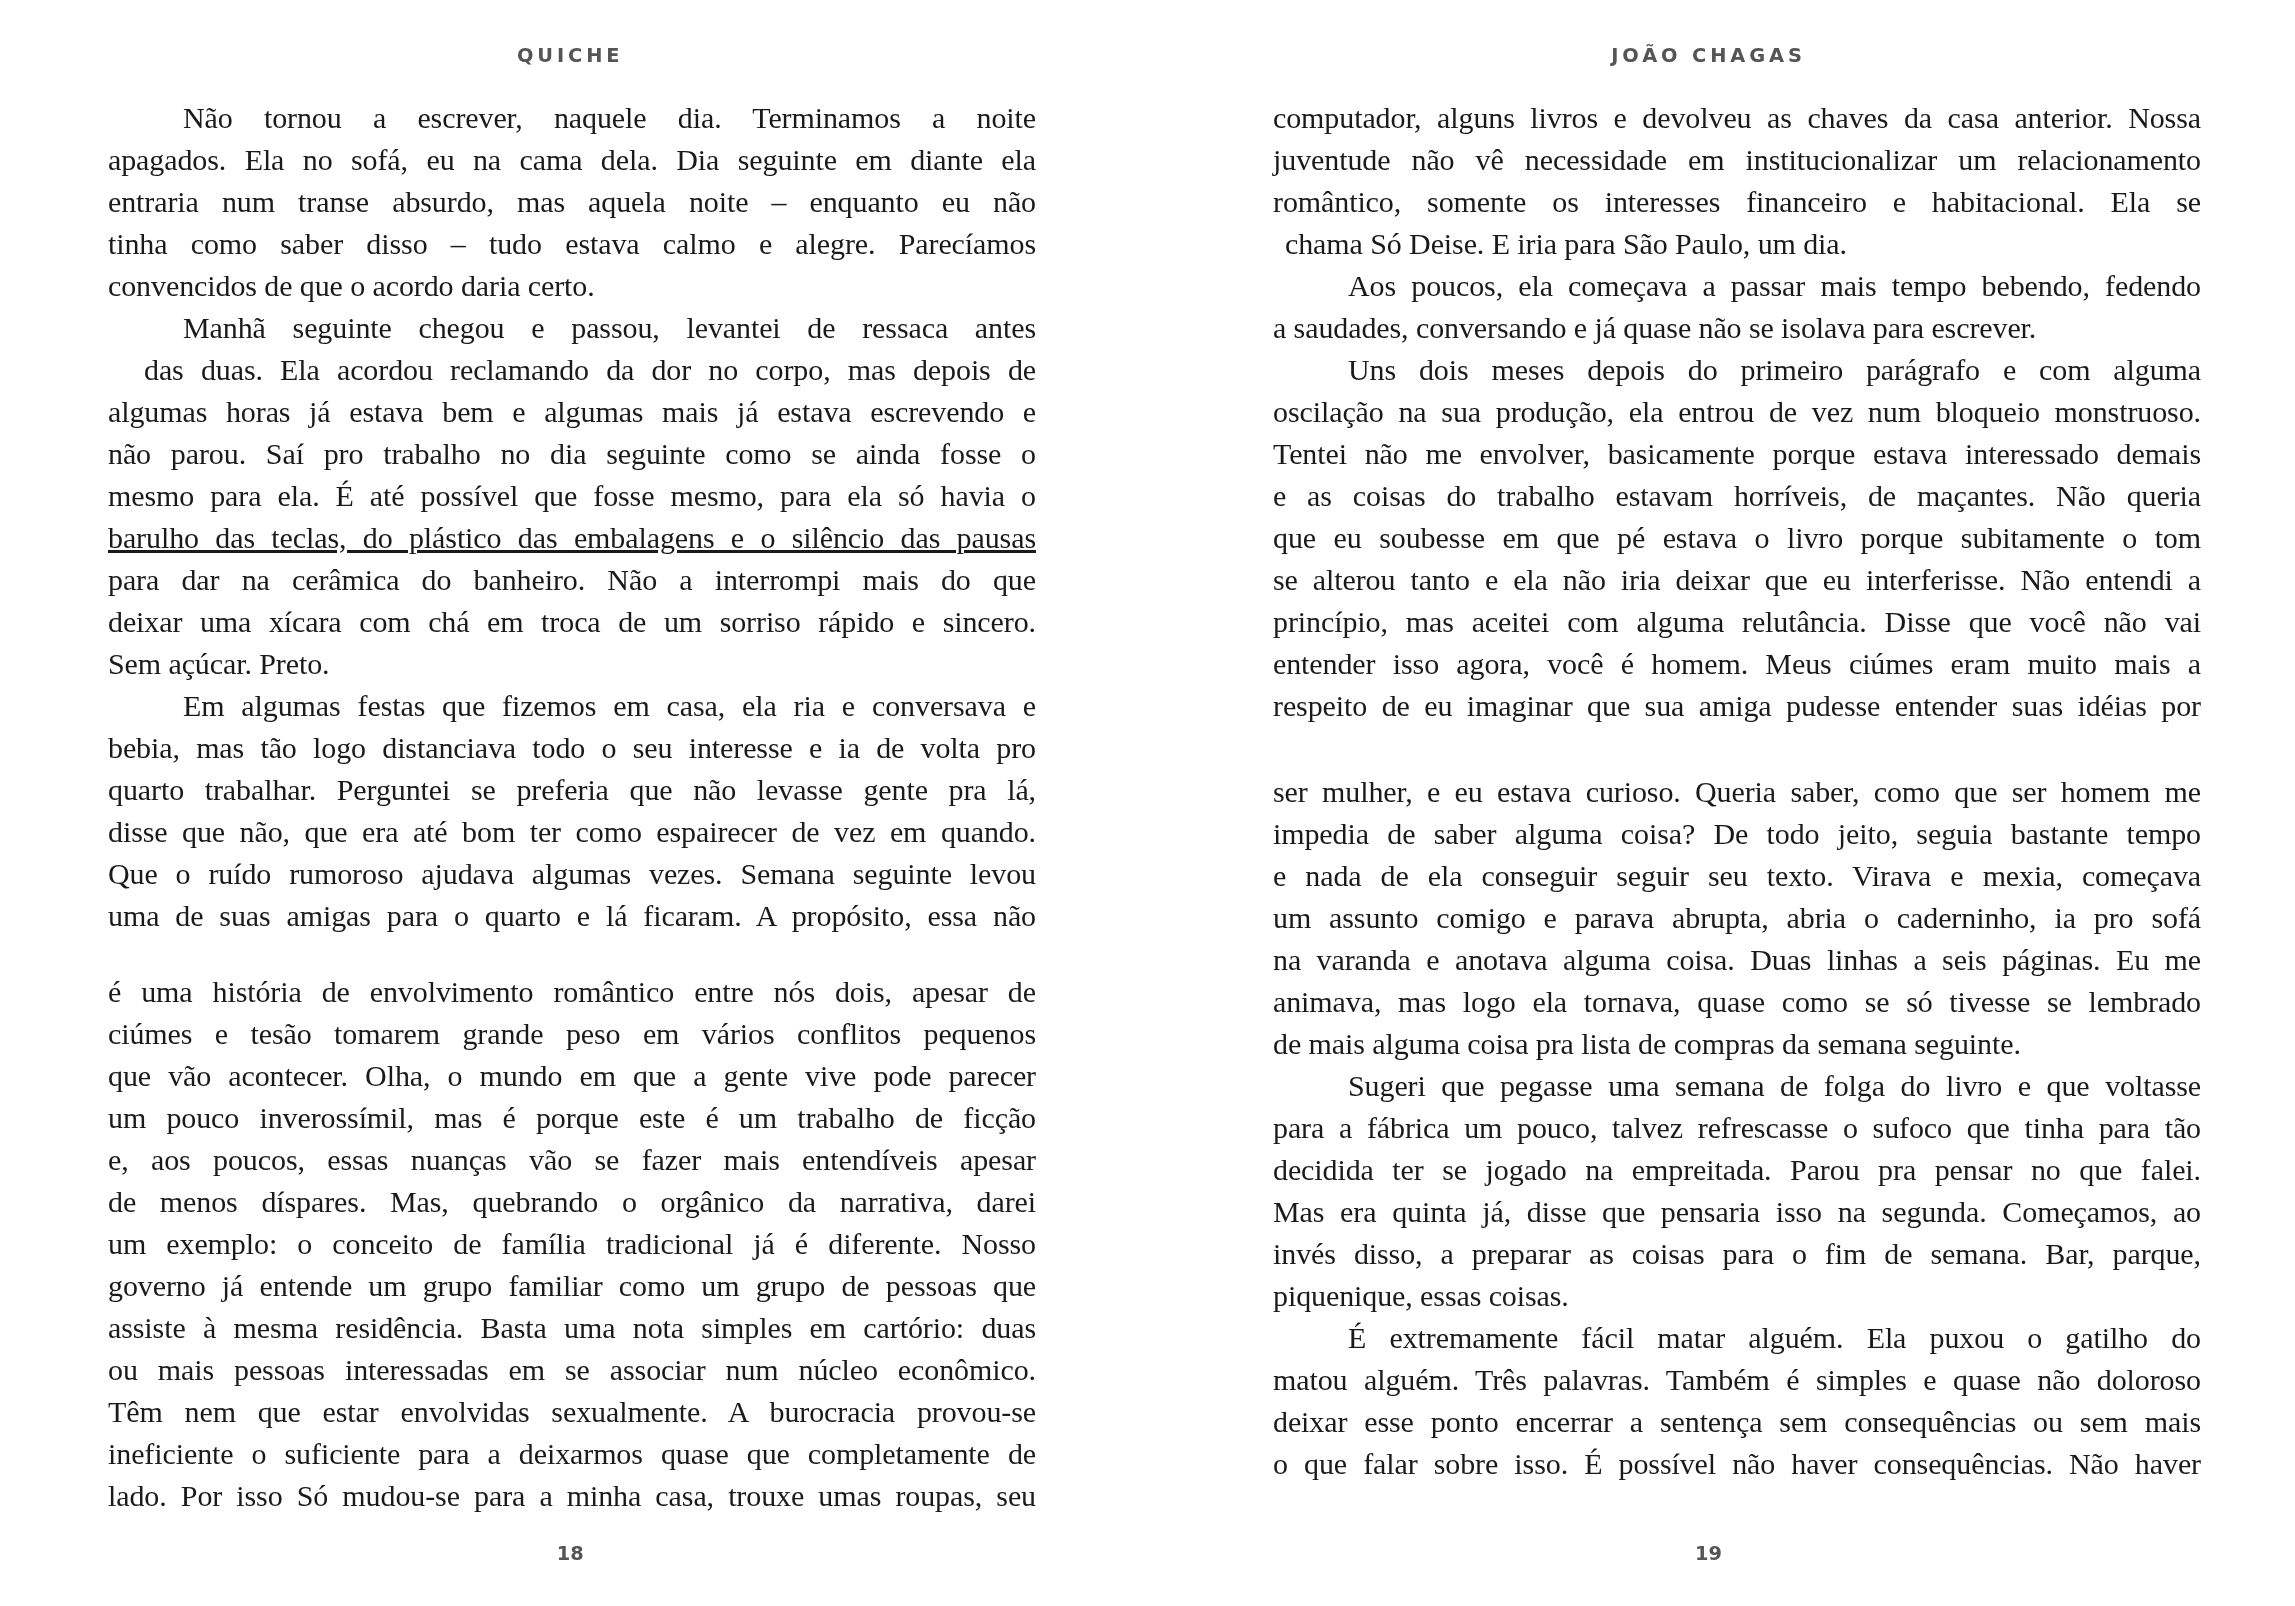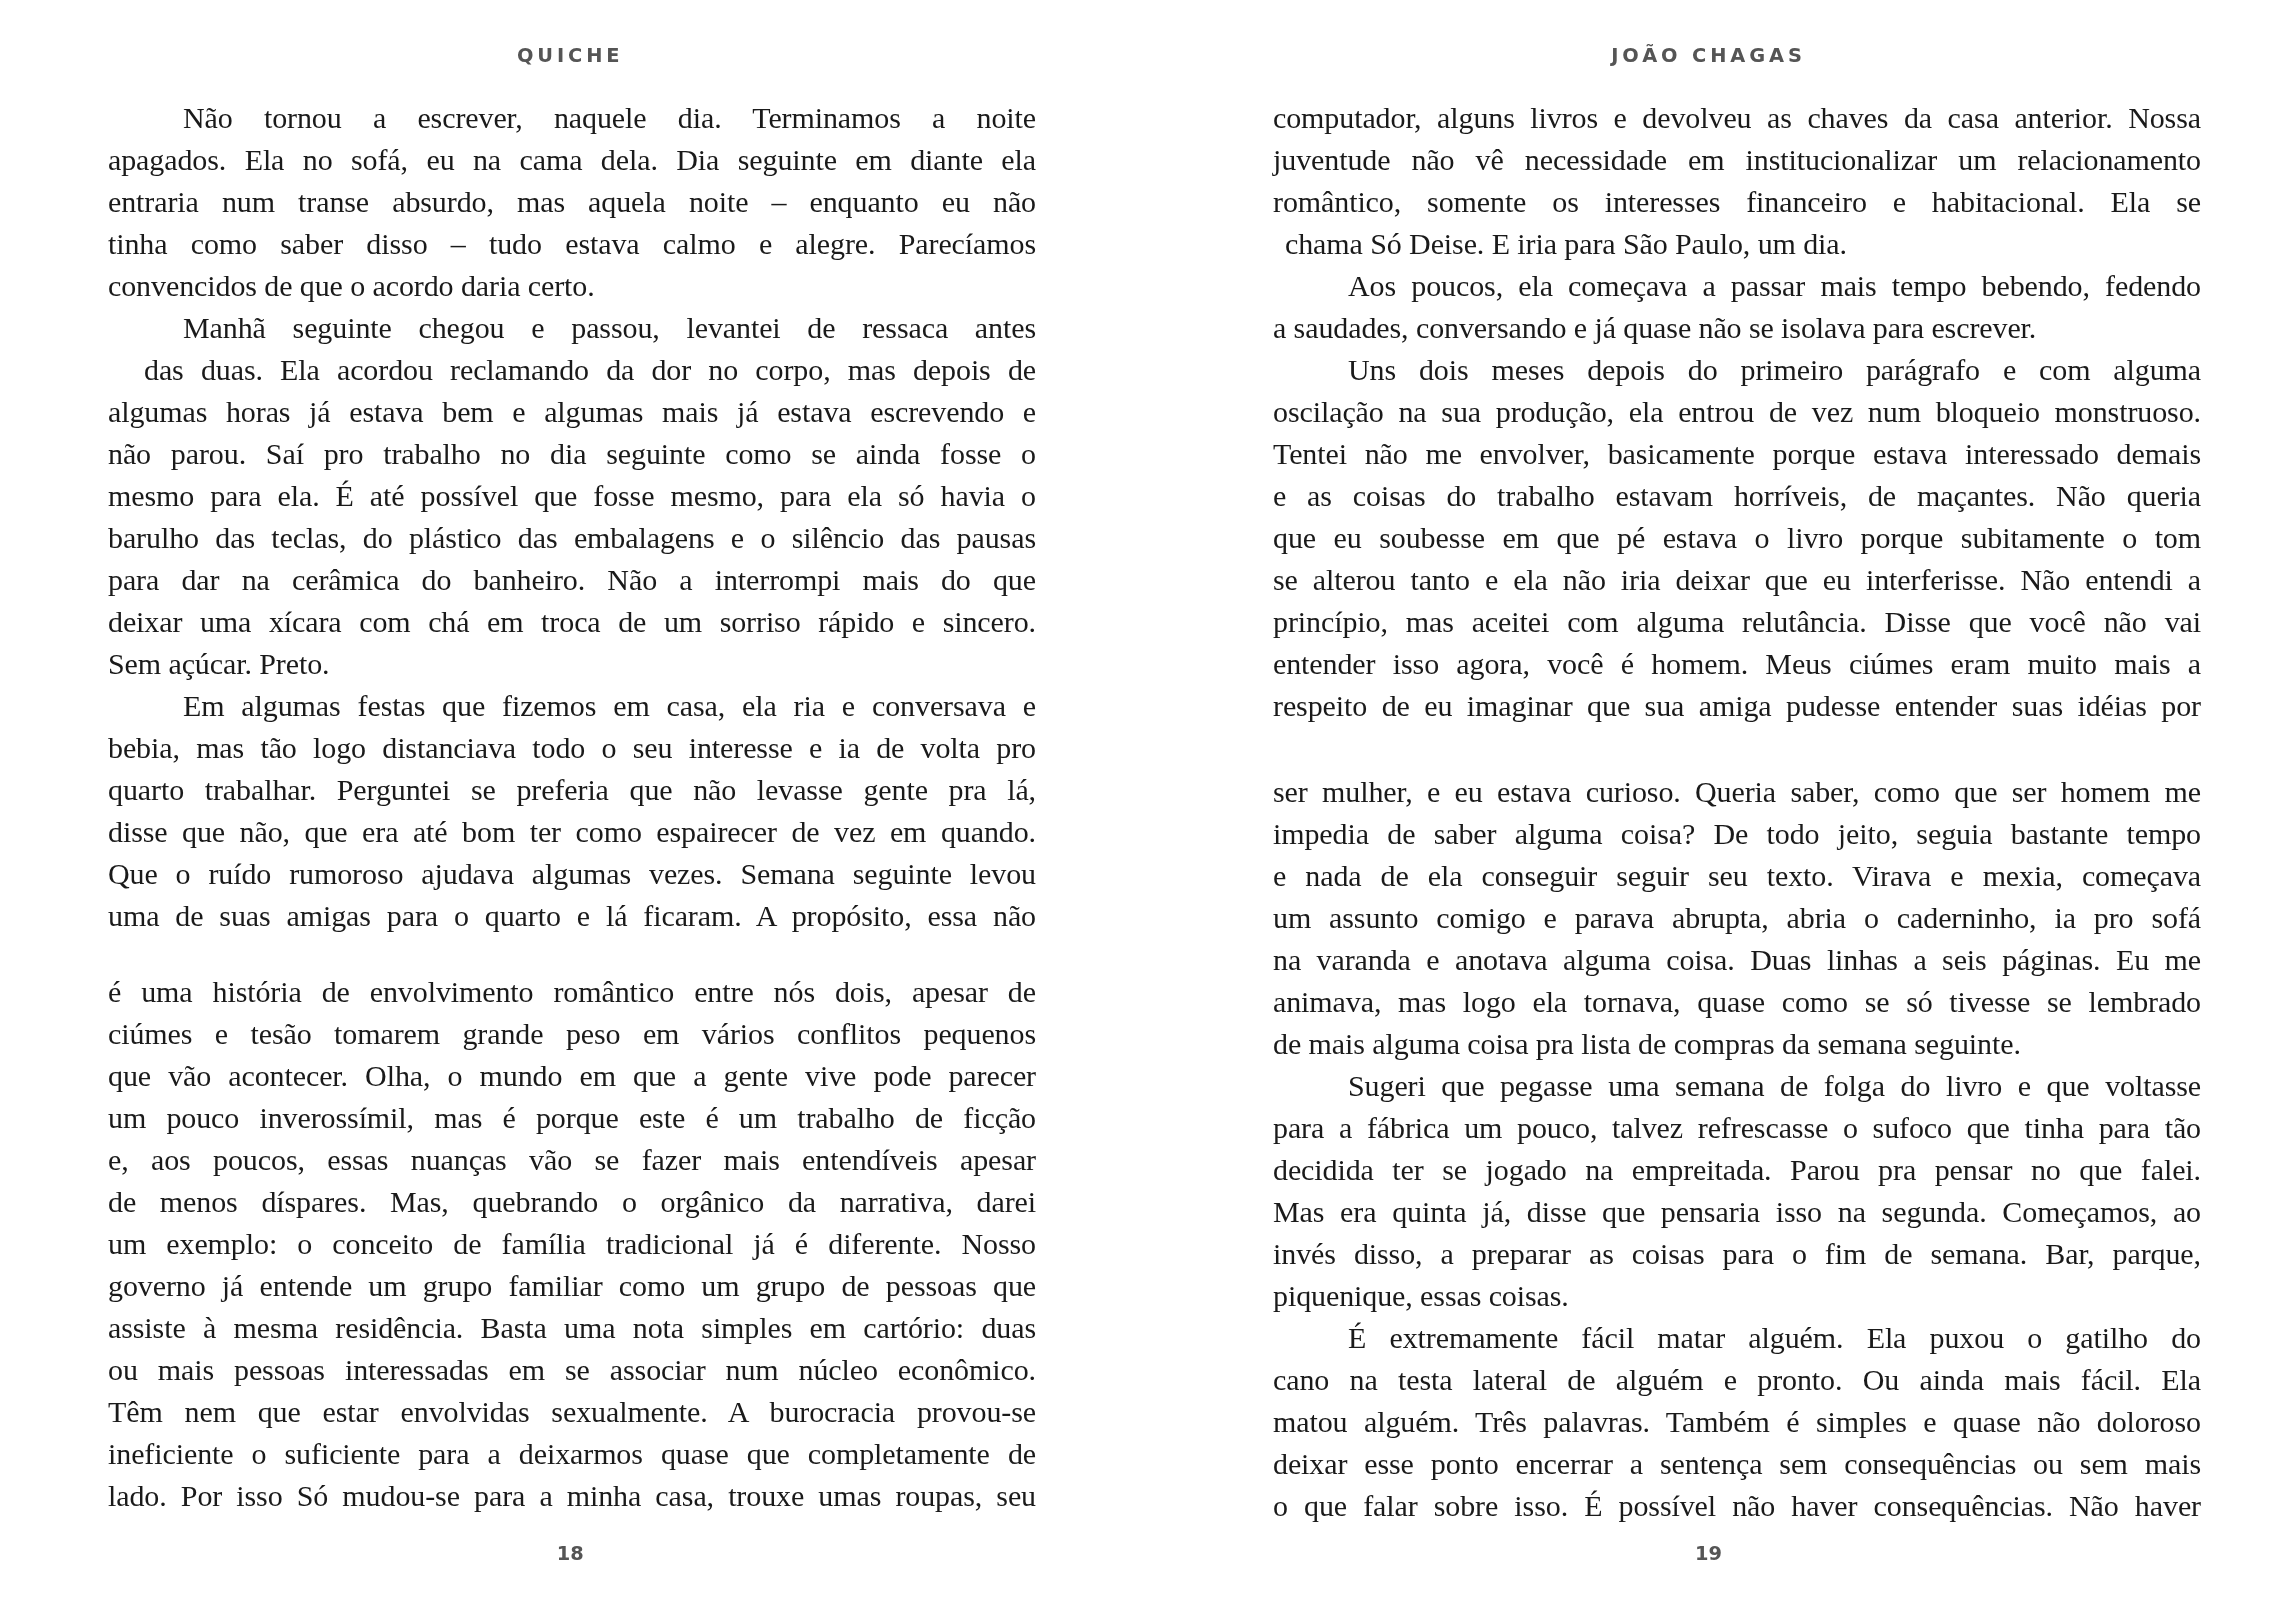--- a/index.html
+++ b/index.html
@@ -84,21 +84,21 @@
       <div class="line indent" style="display: block;">Não tornou a escrever, naquele dia. Terminamos a noite</div>
       <div class="line" style="display: block;">apagados. Ela no sofá, eu na cama dela. Dia seguinte em diante ela</div>
       <div class="line" style="display: block;">entraria num transe absurdo, mas aquela noite – enquanto eu não</div>
       <div class="line" style="display: block;">tinha como saber disso – tudo estava calmo e alegre. Parecíamos</div>
       <div class="line last" style="display: block;">convencidos de que o acordo daria certo.</div>
       <div class="line indent" style="display: block;">Manhã seguinte chegou e passou, levantei de ressaca antes</div>
       <div class="line" style="display: block; margin-left: 36px;">das duas. Ela acordou reclamando da dor no corpo, mas depois de</div>
       <div class="line" style="display: block;">algumas horas já estava bem e algumas mais já estava escrevendo e</div>
       <div class="line" style="display: block;">não parou. Saí pro trabalho no dia seguinte como se ainda fosse o</div>
       <div class="line" style="display: block;">mesmo para ela. É até possível que fosse mesmo, para ela só havia o</div>
-      <div class="line" style="display: block;">barulho das teclas, do plástico das embalagens e o silêncio das pausas</div>
+      <div class="line" style="display: block; text-decoration: underline;">barulho das teclas, do plástico das embalagens e o silêncio das pausas</div>
       <div class="line" style="display: block;">para dar na cerâmica do banheiro. Não a interrompi mais do que</div>
       <div class="line" style="display: block;">deixar uma xícara com chá em troca de um sorriso rápido e sincero.</div>
       <div class="line last" style="display: block;">Sem açúcar. Preto.</div>
       <div class="line indent" style="display: block;">Em algumas festas que fizemos em casa, ela ria e conversava e</div>
       <div class="line" style="display: block;">bebia, mas tão logo distanciava todo o seu interesse e ia de volta pro</div>
       <div class="line" style="display: block;">quarto trabalhar. Perguntei se preferia que não levasse gente pra lá,</div>
       <div class="line" style="display: block;">disse que não, que era até bom ter como espairecer de vez em quando.</div>
       <div class="line" style="display: block;">Que o ruído rumoroso ajudava algumas vezes. Semana seguinte levou</div>
       <div class="line" style="display: block;">uma de suas amigas para o quarto e lá ficaram. A propósito, essa não</div>
       <div class="line" style="display: block; margin-top: 34px;">é uma história de envolvimento romântico entre nós dois, apesar de</div>
@@ -143,20 +143,19 @@
       <div class="line" style="display: block;">na varanda e anotava alguma coisa. Duas linhas a seis páginas. Eu me</div>
       <div class="line" style="display: block;">animava, mas logo ela tornava, quase como se só tivesse se lembrado</div>
       <div class="line last" style="display: block;">de mais alguma coisa pra lista de compras da semana seguinte.</div>
       <div class="line indent" style="display: block;">Sugeri que pegasse uma semana de folga do livro e que voltasse</div>
       <div class="line" style="display: block;">para a fábrica um pouco, talvez refrescasse o sufoco que tinha para tão</div>
       <div class="line" style="display: block;">decidida ter se jogado na empreitada. Parou pra pensar no que falei.</div>
       <div class="line" style="display: block;">Mas era quinta já, disse que pensaria isso na segunda. Começamos, ao</div>
       <div class="line" style="display: block;">invés disso, a preparar as coisas para o fim de semana. Bar, parque,</div>
       <div class="line last" style="display: block;">piquenique, essas coisas.</div>
       <div class="line indent" style="display: block;">É extremamente fácil matar alguém. Ela puxou o gatilho do</div>
-      <div class="line" style="display: block;">cano na testa lateral de alguém e pronto. Ou ainda mais fácil. Ela</div>
       <div class="line" style="display: block;">matou alguém. Três palavras. Também é simples e quase não doloroso</div>
       <div class="line" style="display: block;">deixar esse ponto encerrar a sentença sem consequências ou sem mais</div>
       <div class="line" style="display: block;">o que falar sobre isso. É possível não haver consequências. Não haver</div>
     </div>
   <div class="folio">19</div>
 </div>
 
 
 </body></html>

